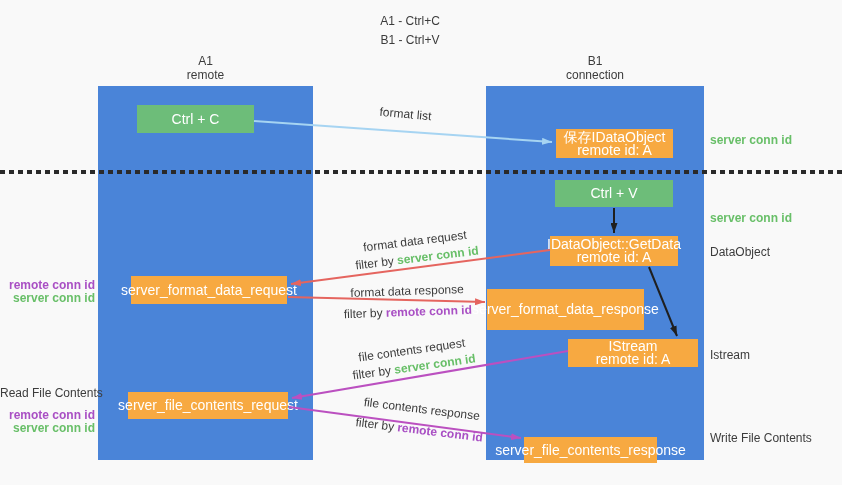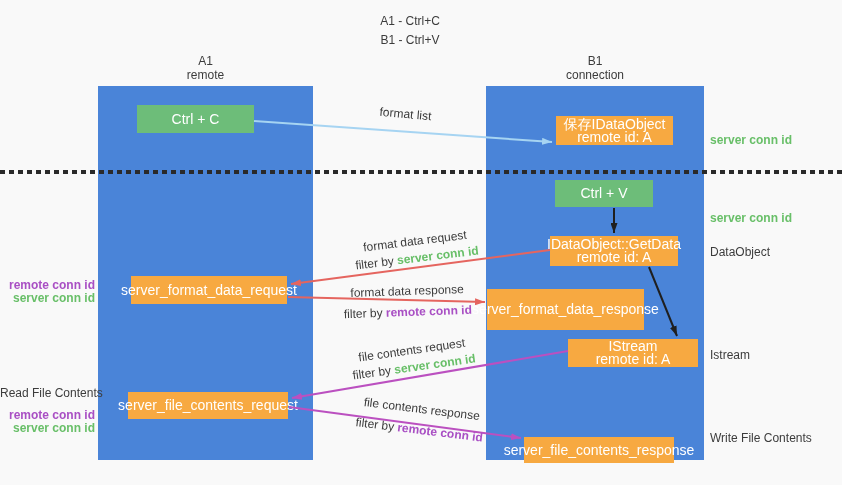--- a/index.html
+++ b/index.html
@@ -124,39 +124,39 @@
   <div class="box green" style="left:137px;top:105px;width:117px;height:28px;">
     <div>Ctrl + C</div>
   </div>
   <div class="box orange" style="left:128px;top:392px;width:160px;height:27px;">
     <div>server_file_contents_request</div>
   </div>
   <div class="box orange" style="left:131px;top:276px;width:156px;height:28px;">
     <div>server_format_data_request</div>
   </div>
 
-  <div class="box orange" style="left:556px;top:116px;width:117px;height:29px;">
+  <div class="box orange" style="left:556px;top:129px;width:117px;height:29px;">
     <div>保存IDataObject</div>
     <div>remote id: A</div>
   </div>
-  <div class="box green" style="left:555px;top:180px;width:98px;height:27px;">
+  <div class="box green" style="left:555px;top:180px;width:118px;height:27px;">
     <div>Ctrl + V</div>
   </div>
   <div class="box orange" style="left:550px;top:236px;width:128px;height:30px;">
     <div>IDataObject::GetData</div>
     <div>remote id: A</div>
   </div>
   <div class="box orange" style="left:487px;top:289px;width:157px;height:41px;">
     <div>server_format_data_response</div>
   </div>
   <div class="box orange" style="left:568px;top:339px;width:130px;height:28px;">
     <div>IStream</div>
     <div>remote id: A</div>
   </div>
-  <div class="box orange" style="left:524px;top:437px;width:150px;height:26px;">
+  <div class="box orange" style="left:524px;top:437px;width:133px;height:26px;">
     <div>server_file_contents_response</div>
   </div>
 
   <div class="note" style="left:348px;top:107px;width:115px;transform:rotate(5deg);">
     <div>format list</div>
   </div>
 
   <div class="note" style="left:342px;top:233px;width:148px;line-height:17px;transform:rotate(-7deg);">
     <div>format data request</div>
     <div><span>filter by</span> <span class="id-green">server conn id</span></div>

